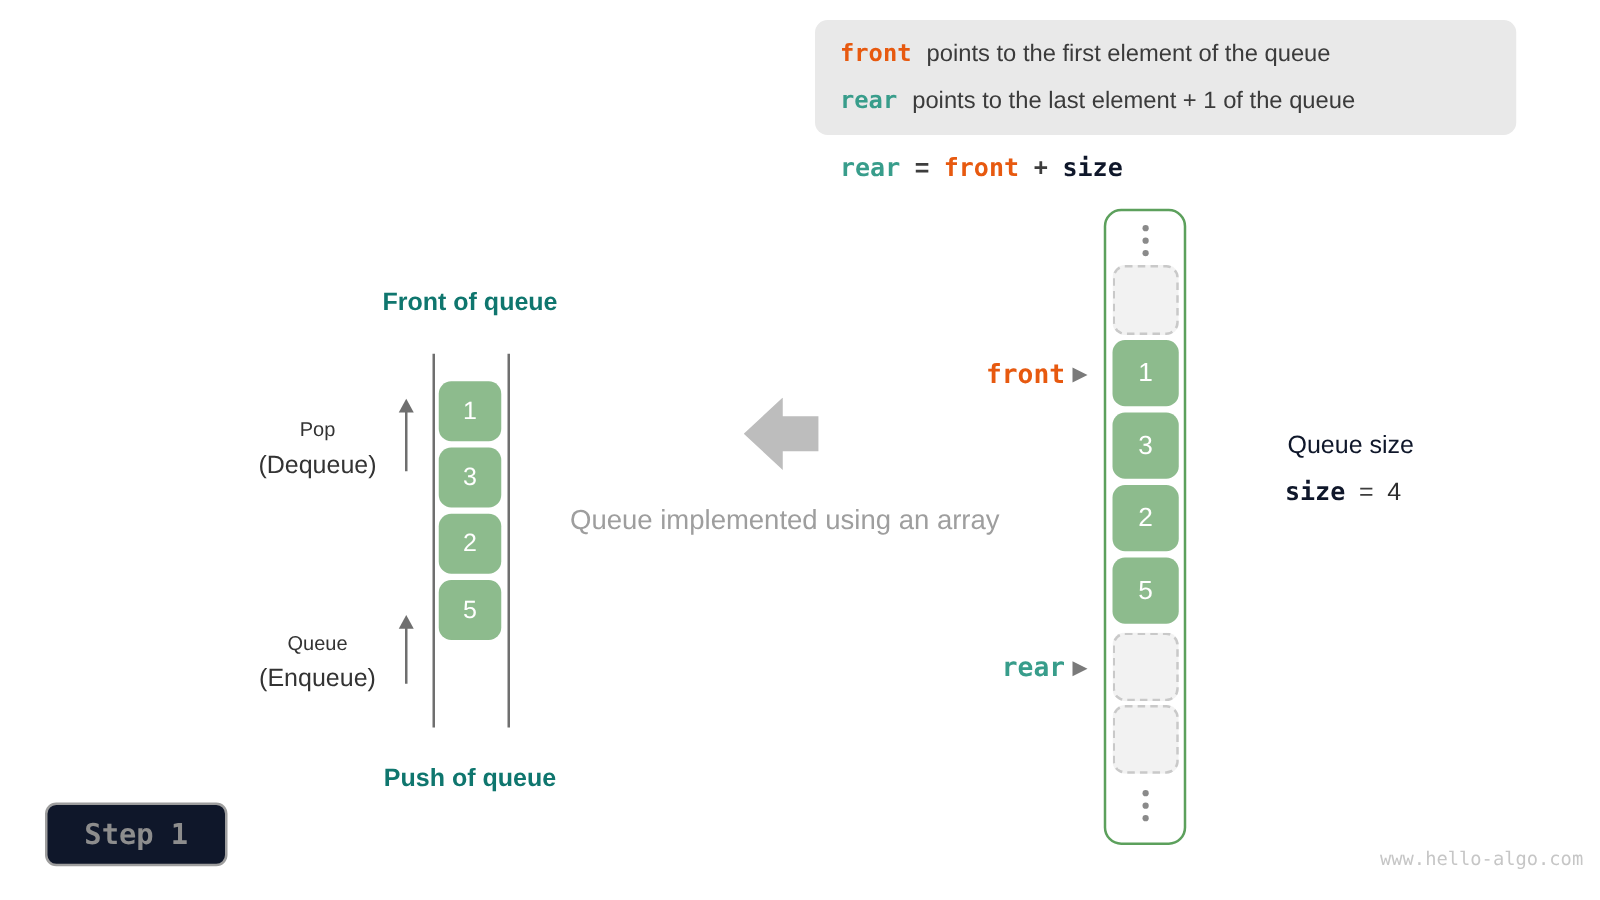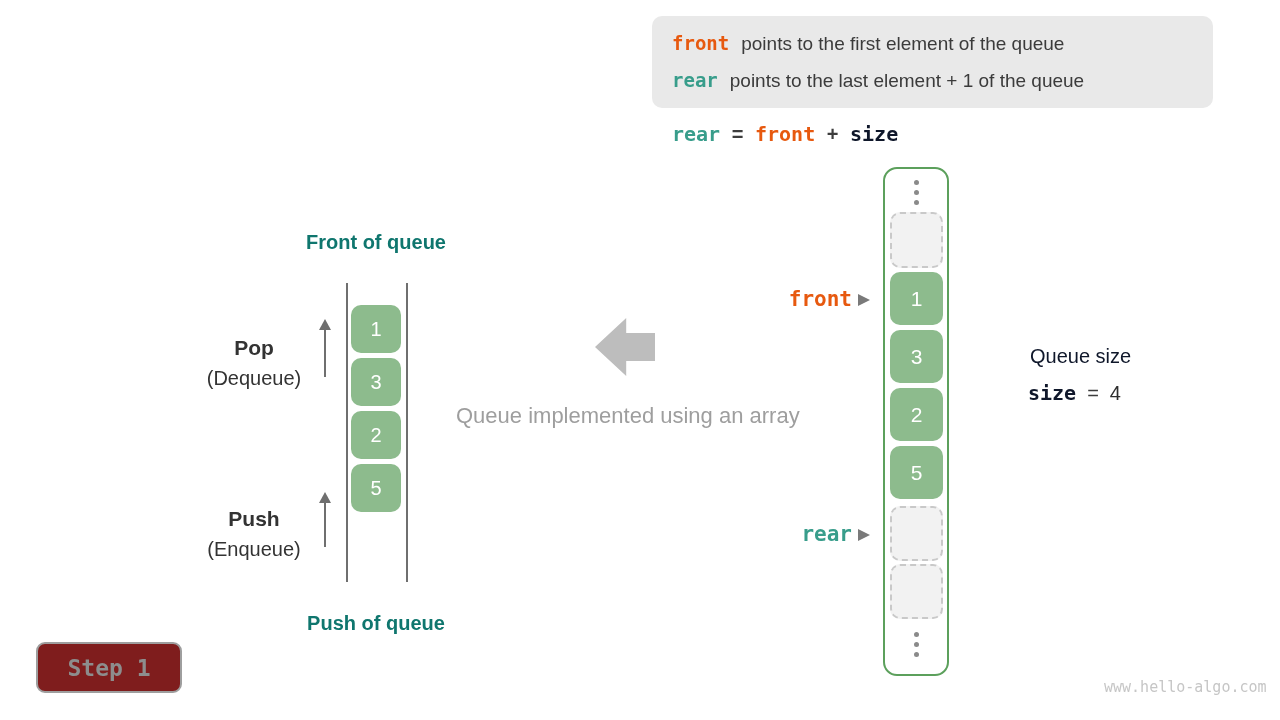--- a/index.html
+++ b/index.html
@@ -31,21 +31,21 @@
   .front-of-queue { left:296px; top:231px; width:160px; }
   .rear-of-queue  { left:296px; top:612px; width:160px; }
   .wall { position:absolute; width:2px; background:#6f6f6f; top:283px; height:299px; }
   .wall-l { left:346px; } .wall-r { left:406px; }
   .lcell {
     position:absolute; left:351px; width:50px; height:48px; background:#8dbb8d;
     border-radius:10px; color:#fff; font-size:20px;
     display:flex; align-items:center; justify-content:center;
   }
   .op-block { position:absolute; width:120px; text-align:center; color:#333; }
-  .op-main { font-weight:bold; font-size:21px; }
+  .op-main { font-weight:normal; font-size:16px; }
   .op-sub  { font-size:20px; margin-top:7px; }
   .pop-block  { left:194px; top:336px; }
   .push-block { left:194px; top:507px; }
   .arr-line { position:absolute; width:2px; background:#6f6f6f; left:324px; }
   .arr-head { position:absolute; width:0; height:0; left:319px;
     border-left:6px solid transparent; border-right:6px solid transparent;
     border-bottom:11px solid #6f6f6f; }
   .pop-line  { top:329px; height:48px; }  .pop-head  { top:319px; }
   .push-line { top:502px; height:45px; }  .push-head { top:492px; }
 
@@ -79,21 +79,21 @@
   .ptr-head-rear  { top:529px; }
 
   
   .qsize-label   { position:absolute; left:1030px; top:345px; font-size:20px; color:#0f172a; }
   .qsize-formula { position:absolute; left:1028px; top:381px; font-size:20px; white-space:nowrap; }
   .qsize-formula .eq { margin:0 11px; color:#3d3d3d; }
 
   
   .step-btn {
     position:absolute; left:36px; top:642px; width:146px; height:51px;
-    background:#7f1d1d; border:2px solid #9e9e9e; border-radius:9px;
+    background:#0f172a; border:2px solid #9e9e9e; border-radius:9px;
     display:flex; align-items:center; justify-content:center;
     font-size:23px; color:#8d8d8d;
   }
   .watermark { position:absolute; left:1063px; top:678px; font-family:"DejaVu Sans Mono", monospace; font-size:15px; color:#c6c6c6;margin-left:41px; }
 </style>
 </head>
 <body>
 
 <div id="stage">
 
@@ -126,21 +126,21 @@
   <div class="lcell" style="top:464px">5</div>
 
   <div class="op-block pop-block">
     <div class="op-main">Pop</div>
     <div class="op-sub">(Dequeue)</div>
   </div>
   <div class="arr-line pop-line"></div>
   <div class="arr-head pop-head"></div>
 
   <div class="op-block push-block">
-    <div class="op-main">Push</div>
+    <div class="op-main">Queue</div>
     <div class="op-sub">(Enqueue)</div>
   </div>
   <div class="arr-line push-line"></div>
   <div class="arr-head push-head"></div>
 
   <div class="big-arrow"></div>
   <div class="caption">Queue implemented using an array</div>
 
   <div class="rcontainer"></div>
 

